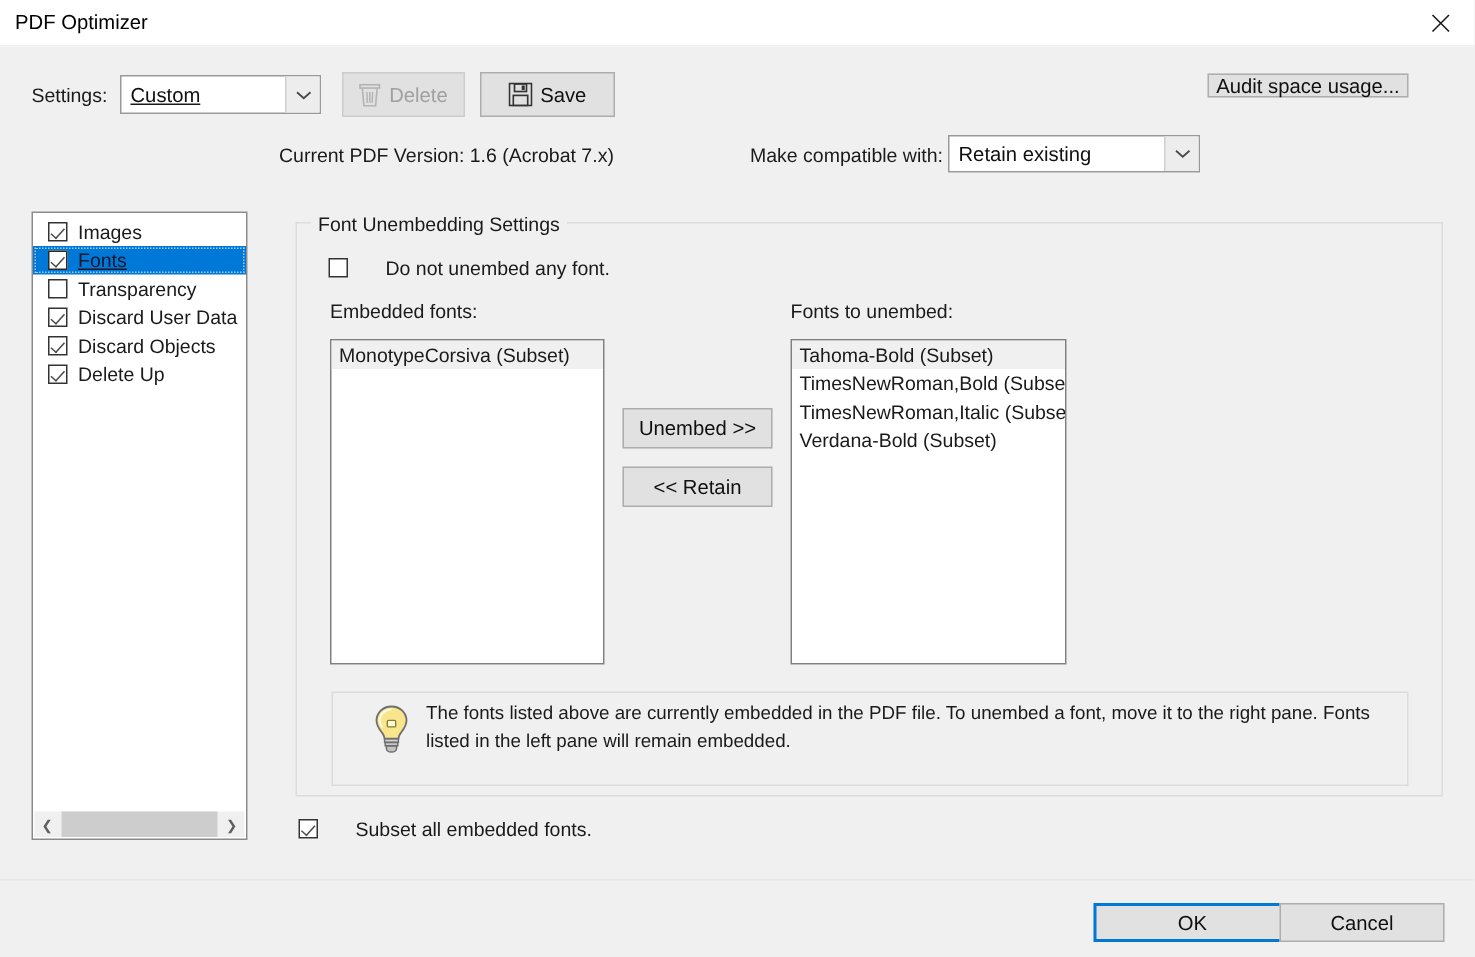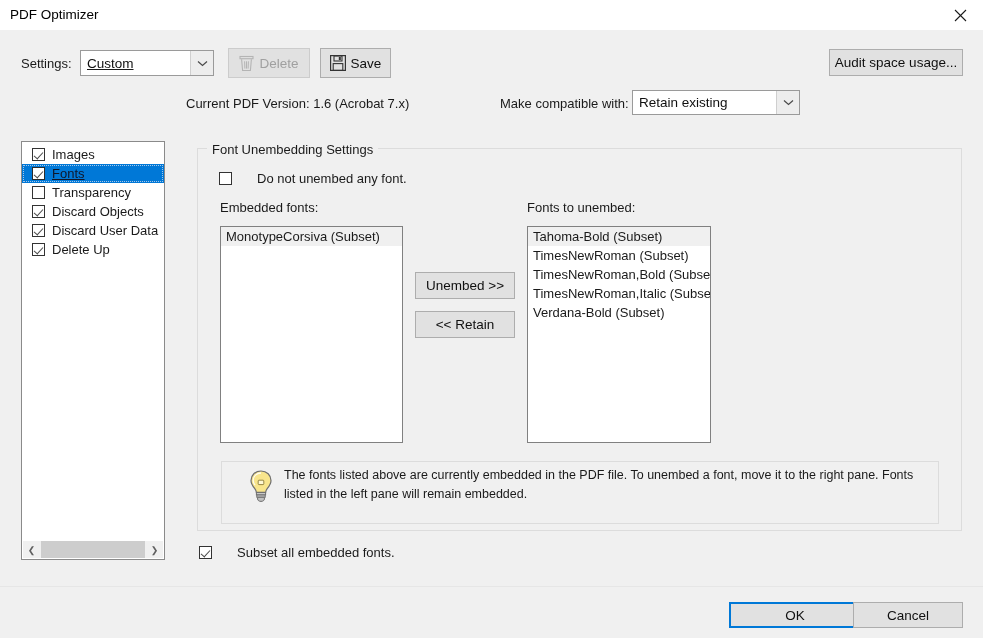--- a/index.html
+++ b/index.html
@@ -102,26 +102,26 @@
     background: #e1e1e1;
     border-color: #cccccc;
   }
   #delete-btn {
     left: 228px; top: 48px;
     width: 82px; height: 30px;
     gap: 5px;
   }
   #save-btn {
     left: 320px; top: 48px;
-    width: 71px; height: 30px;
+    width: 90px; height: 30px;
     gap: 5px;
   }
   #audit-btn {
-    left: 829px; top: 49px;
-    width: 134px; height: 27px;
+    left: 805px; top: 49px;
+    width: 134px; height: 16px;
   }
 
   .pdf-version {
     position: absolute;
     left: 186px; top: 96px;
     font-size: 13px;
   }
   .compat-label {
     position: absolute;
     left: 500px; top: 96px;
@@ -380,25 +380,25 @@
       <div class="side-item selected">
         <span class="cb cbox checked"></span>
         <span>Fonts</span>
       </div>
       <div class="side-item">
         <span class="cb cbox"></span>
         <span>Transparency</span>
       </div>
       <div class="side-item">
         <span class="cb cbox checked"></span>
-        <span>Discard Objects</span>
+        <span>Discard User Data</span>
       </div>
       <div class="side-item">
         <span class="cb cbox checked"></span>
-        <span>Discard User Data</span>
+        <span>Discard Objects</span>
       </div>
       <div class="side-item">
         <span class="cb cbox checked"></span>
         <span>Delete Up</span>
       </div>
     </div>
   <div class="scroll-h">
     <div class="scroll-arrow">❮</div>
     <div class="scroll-thumb"></div>
     <div class="scroll-arrow">❯</div>
@@ -414,21 +414,20 @@
 </div>
 
 <div class="list-label" id="embedded-label">Embedded fonts:</div>
 <div class="list-label" id="unembed-label">Fonts to unembed:</div>
 
 <div class="listbox" id="embedded-list">
     <div class="list-item hl">MonotypeCorsiva (Subset)</div>
   </div>
 <div class="listbox" id="unembed-list">
     <div class="list-item hl">Tahoma-Bold (Subset)</div>
-    <div class="list-item">TimesNewRoman (Subset)</div>
     <div class="list-item">TimesNewRoman,Bold (Subset)</div>
     <div class="list-item">TimesNewRoman,Italic (Subset)</div>
     <div class="list-item">Verdana-Bold (Subset)</div>
   </div>
 
 <div class="btn" id="unembed-btn">Unembed &gt;&gt;</div>
 <div class="btn" id="retain-btn">&lt;&lt; Retain</div>
 
 <div class="tipbox"></div>
 <div class="bulb">

